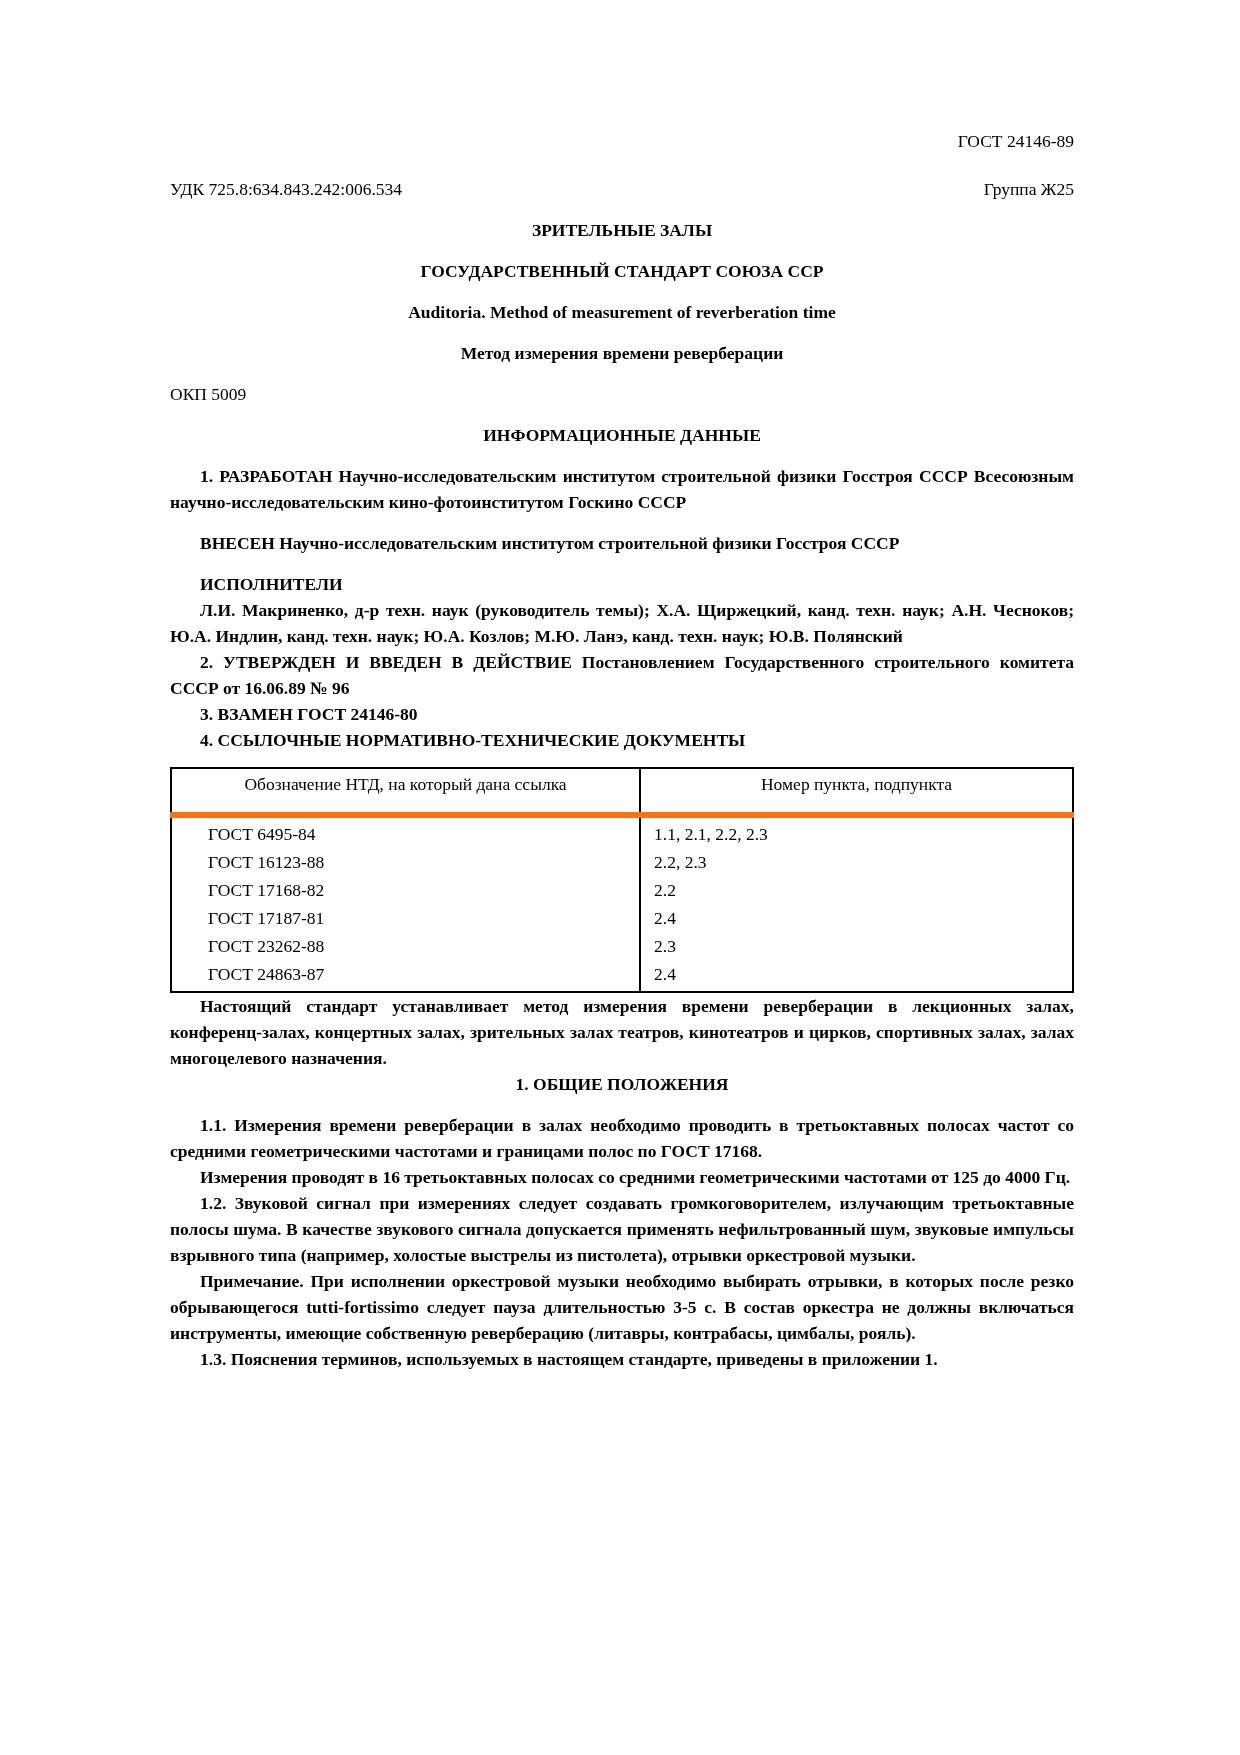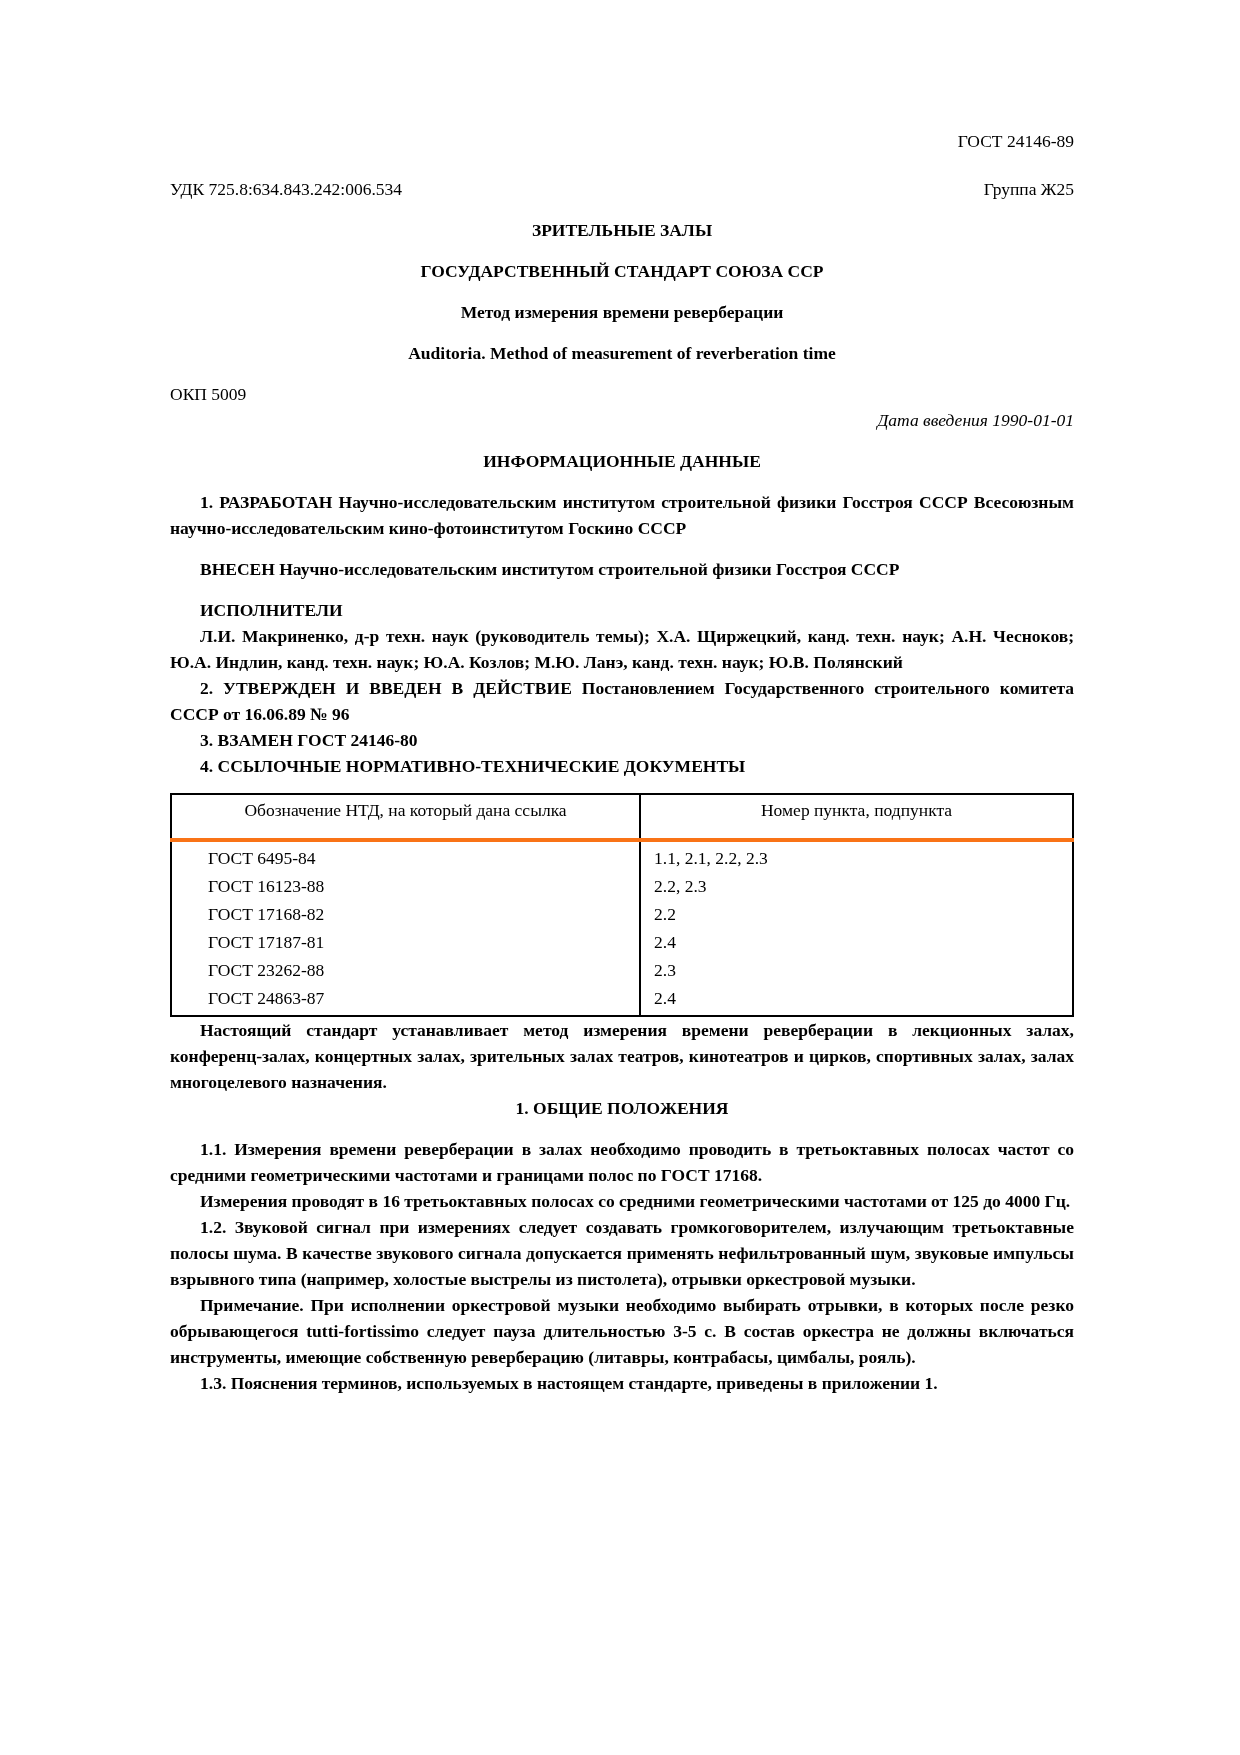--- a/index.html
+++ b/index.html
@@ -44,21 +44,21 @@
   }
   table.refs th, table.refs td {
     font-weight: normal;
     font-size: 17.5px;
     line-height: 26px;
     padding: 1px 8px;
     vertical-align: top;
   }
   table.refs th {
     text-align: center;
-    border-bottom: 4px solid #f97316;
+    border-bottom: 6px solid #f97316;
     padding-top: 2px;
     padding-bottom: 15px;
   }
   table.refs th + th, table.refs td + td {
     border-left: 2px solid #000;
   }
   table.refs col.c1 { width: 52%; }
   table.refs col.c2 { width: 48%; }
   table.refs td.ntd   { padding-left: 36px; }
   table.refs td.items { padding-left: 13px; }
@@ -72,25 +72,24 @@
 
   <p class="right">ГОСТ 24146-89</p>
 
   <div class="row-split" style="margin-top:22px;">
     <span>УДК 725.8:634.843.242:006.534</span>
     <span>Группа Ж25</span>
   </div>
 
   <p class="center bold gap">ЗРИТЕЛЬНЫЕ ЗАЛЫ</p>
   <p class="center bold gap">ГОСУДАРСТВЕННЫЙ СТАНДАРТ СОЮЗА ССР</p>
+  <p class="center bold gap">Auditoria. Method of measurement of reverberation time</p>
   <p class="center bold gap">Метод измерения времени реверберации</p>
-  <p class="center bold gap">Auditoria. Method of measurement of reverberation time</p>
 
   <p class="gap">ОКП 5009</p>
-  <p class="right italic">Дата введения 1990-01-01</p>
 
   <p class="center bold gap">ИНФОРМАЦИОННЫЕ ДАННЫЕ</p>
 
   <p class="just ind gap">1. РАЗРАБОТАН Научно-исследовательским институтом строительной физики Госстроя СССР Всесоюзным научно-исследовательским кино-фотоинститутом Госкино СССР</p>
 
   <p class="just ind gap">ВНЕСЕН Научно-исследовательским институтом строительной физики Госстроя СССР</p>
 
   <p class="ind gap">ИСПОЛНИТЕЛИ</p>
   <p class="just ind">Л.И. Макриненко, д-р техн. наук (руководитель темы); Х.А. Щиржецкий, канд. техн. наук; А.Н. Чесноков; Ю.А. Индлин, канд. техн. наук; Ю.А. Козлов; М.Ю. Ланэ, канд. техн. наук; Ю.В. Полянский</p>
 

